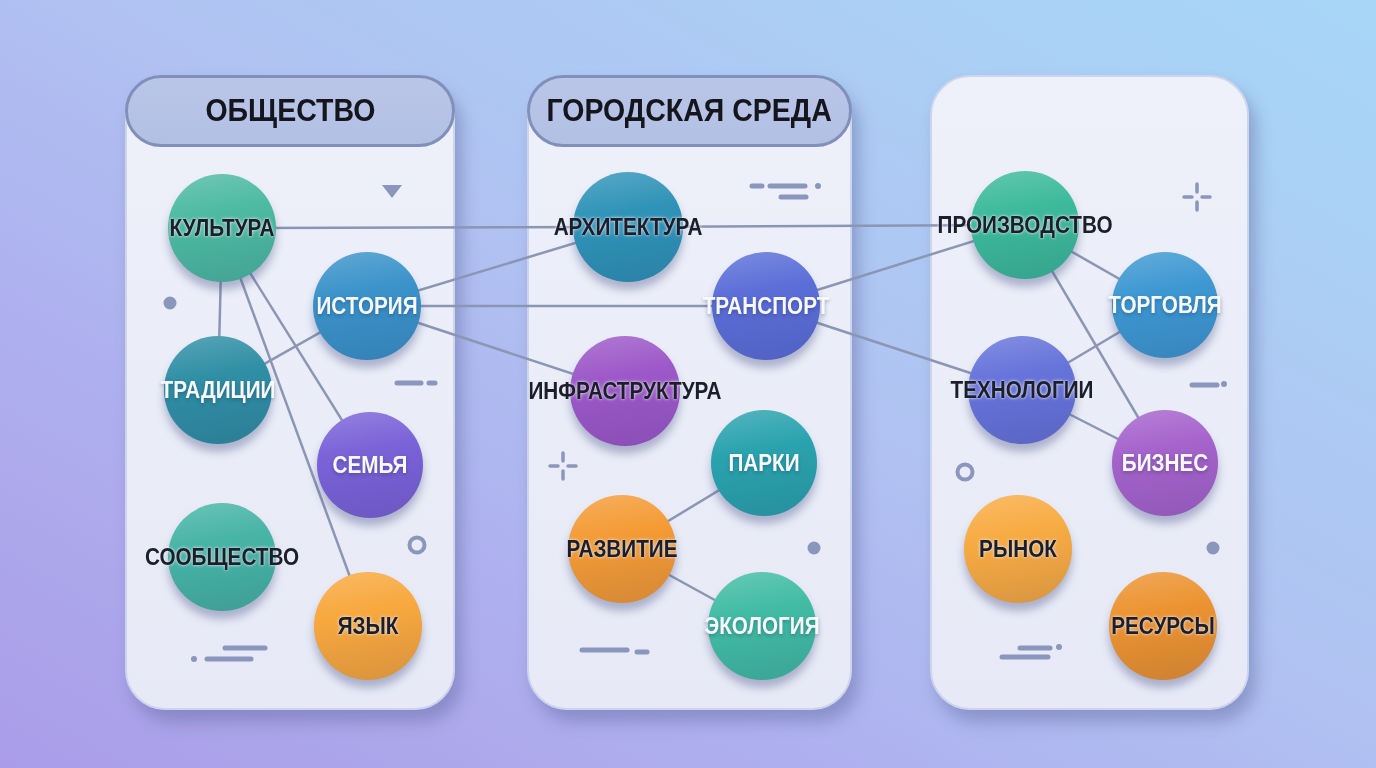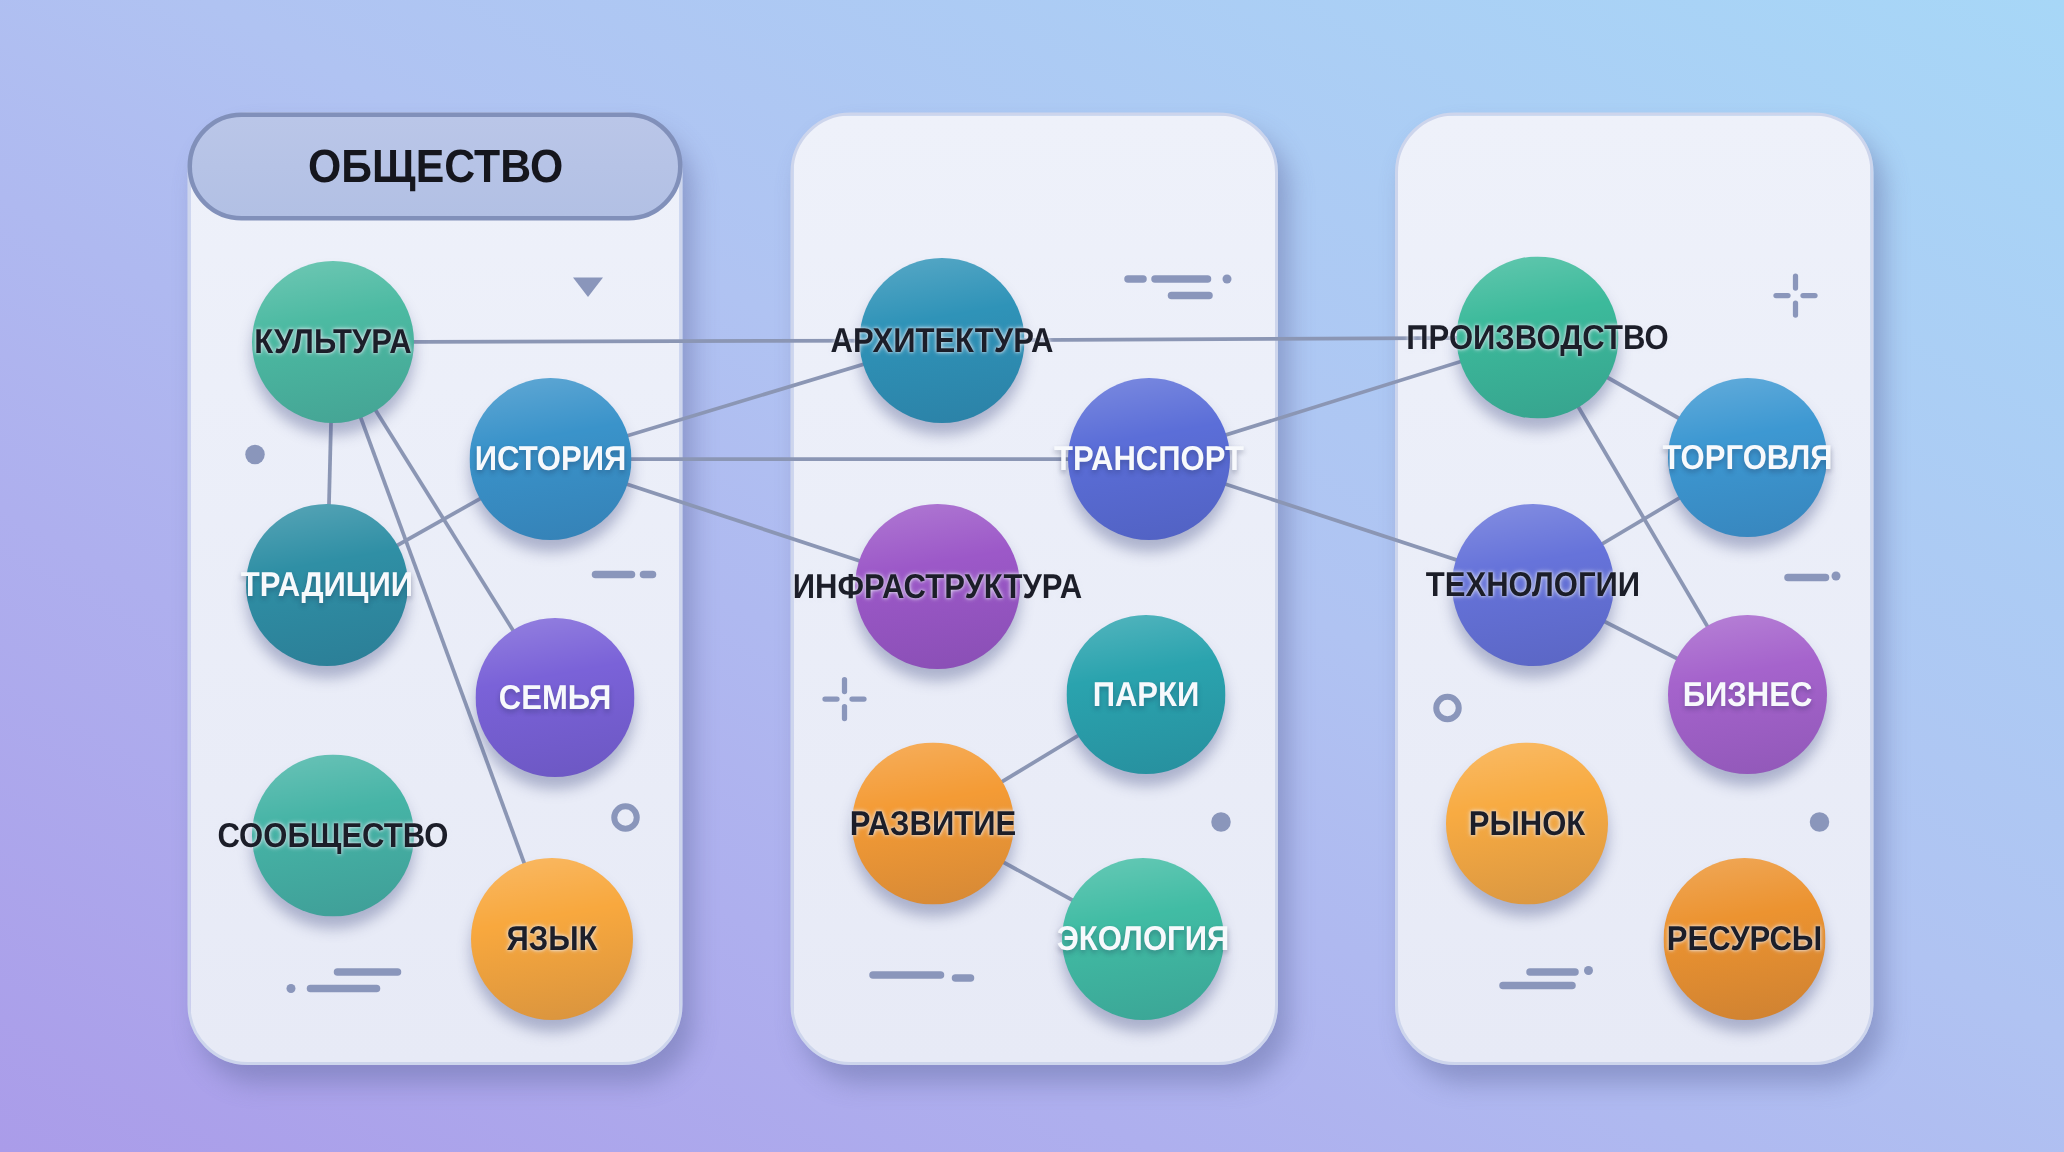--- a/index.html
+++ b/index.html
@@ -101,20 +101,23 @@
 
   <div class="card" data-pos="0">
     <div class="card-body"></div>
     <div class="card-header">
       <span>ОБЩЕСТВО</span>
     </div>
   </div>
 
   <div class="card" data-pos="1">
     <div class="card-body"></div>
+    <div class="card-header">
+      <span>ГОРОДСКАЯ СРЕДА</span>
+    </div>
   </div>
 
   <div class="card" data-pos="2">
     <div class="card-body"></div>
   </div>
 
   <svg class="overlay" id="overlay" width="1376" height="768">
     <g id="lines-group">
         <line x1="222" y1="228" x2="218" y2="390" stroke="#8b96b4" stroke-width="2.5"></line>
         <line x1="222" y1="228" x2="370" y2="465" stroke="#8b96b4" stroke-width="2.5"></line>

